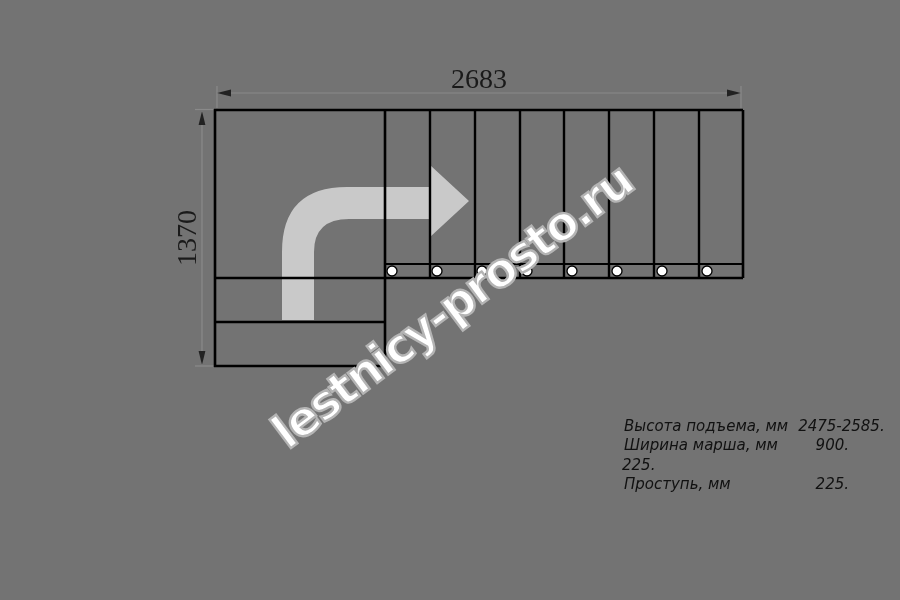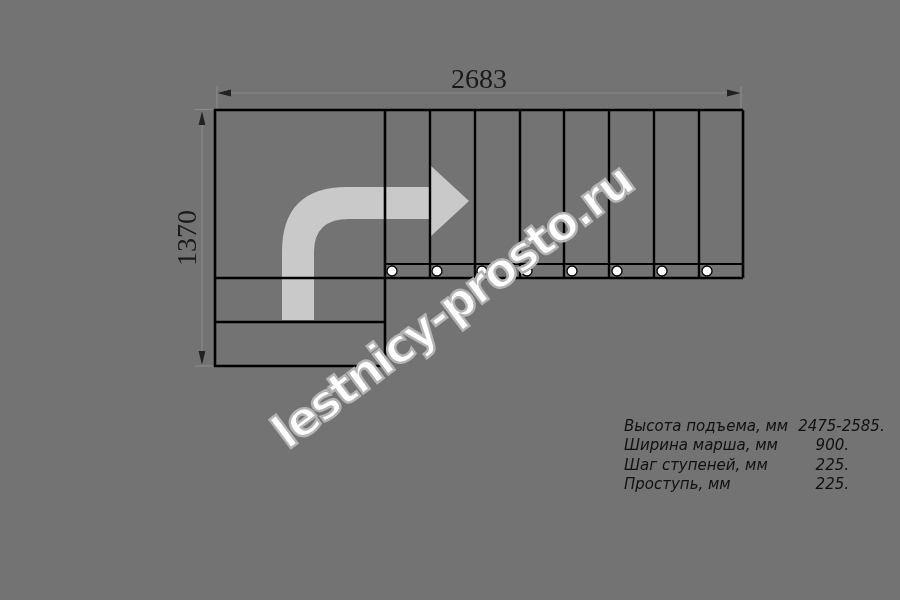--- a/index.html
+++ b/index.html
@@ -129,21 +129,20 @@
   <div class="specs">
     <div class="spec-row">
       <span class="spec-label">Высота подъема, мм</span>
       <span class="spec-value">2475-2585.</span>
     </div>
     <div class="spec-row">
       <span class="spec-label">Ширина марша, мм</span>
       <span class="spec-value">900.</span>
     </div>
     <div class="spec-row">
-      <span class="spec-label">Шаг ступеней, мм</span>
       <span class="spec-value">225.</span>
     </div>
     <div class="spec-row">
       <span class="spec-label">Проступь, мм</span>
       <span class="spec-value">225.</span>
     </div>
   </div>
 
 </div>
 

